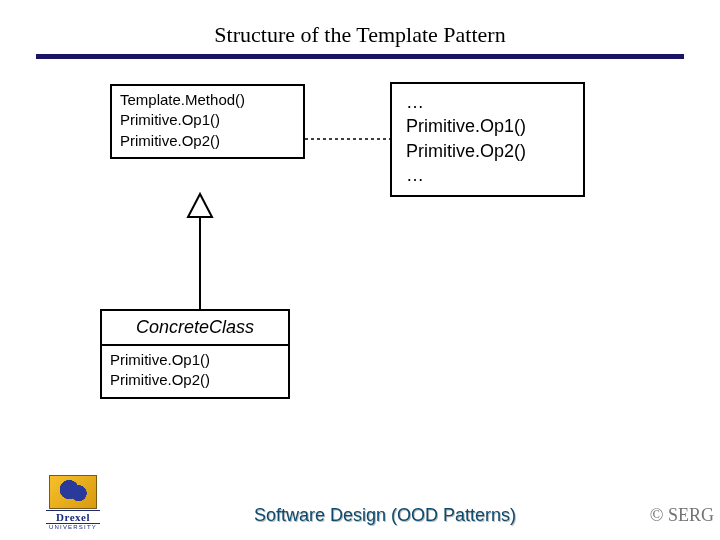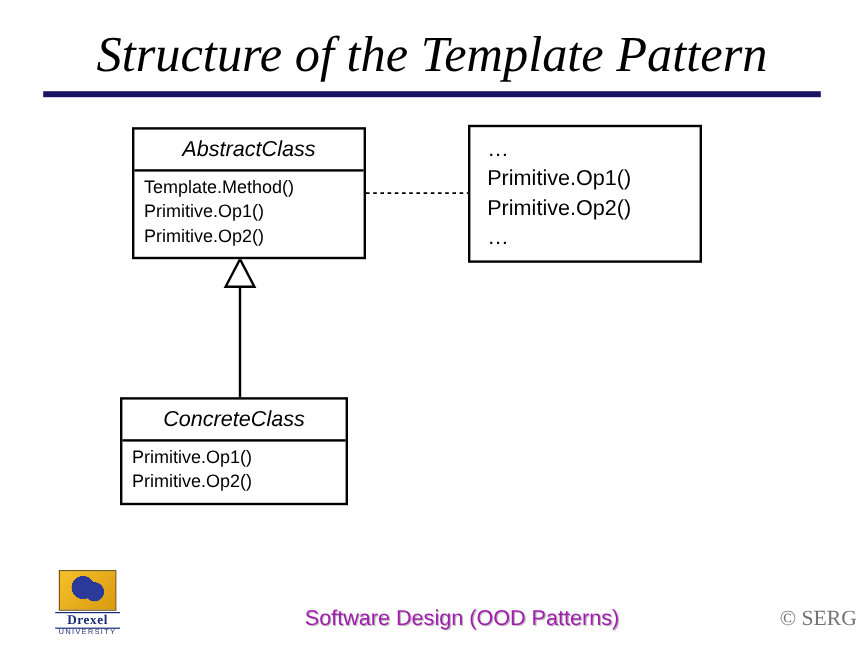--- a/index.html
+++ b/index.html
@@ -5,22 +5,21 @@
   * { box-sizing: border-box; margin: 0; padding: 0; }
   body {
     width: 720px;
     height: 540px;
     background: #fff;
     font-family: Georgia, 'Times New Roman', serif;
     position: relative;
     overflow: hidden;
   }
   .title {
-    font-size: 42px;
-    font-style: italic;
+    font-size: 22px;
     text-align: center;
     padding: 22px 20px 6px 20px;
     color: #000;
   }
   .rule {
     height: 5px;
     background: #1a1464;
     margin: 0 36px 0 36px;
   }
   .canvas {
@@ -69,21 +68,21 @@
     left: 0; right: 0; bottom: 8px;
     height: 40px;
     margin-left: 40px;
   }
   .footer-center {
     position: absolute;
     left: 0; right: 0; bottom: 6px;
     text-align: center;
     font-family: Arial, sans-serif;
     font-size: 18px;
-    color: #a21caf;
+    color: #0c4a6e;
     text-shadow: 1px 1px 0 #bbb;
     padding-left: 10px;
   }
   .footer-right {
     position: absolute;
     right: 6px; bottom: 6px;
     font-family: Georgia, 'Times New Roman', serif;
     font-size: 18px;
     color: #737373;
   }
@@ -136,21 +135,20 @@
   <svg class="connectors" viewBox="0 0 720 380">
 
     <line x1="305" y1="80" x2="390" y2="80" stroke="#000" stroke-width="1.5" stroke-dasharray="3 3"></line>
 
     <line x1="200" y1="155" x2="200" y2="250" stroke="#000" stroke-width="2"></line>
 
     <polygon points="200,135 188,158 212,158" fill="#fff" stroke="#000" stroke-width="2"></polygon>
   </svg>
 
   <div class="uml-box" style="left:110px; top:25px; width:195px;">
-    <div class="uml-name abstract">AbstractClass</div>
     <div class="uml-ops" style="white-space:pre;border-radius:19px;">Template.Method()
 Primitive.Op1()
 Primitive.Op2()</div>
   </div>
 
   <div class="note-box" style="left:390px; top:23px; width:195px;">…
 Primitive.Op1()
 Primitive.Op2()
 …</div>
 

